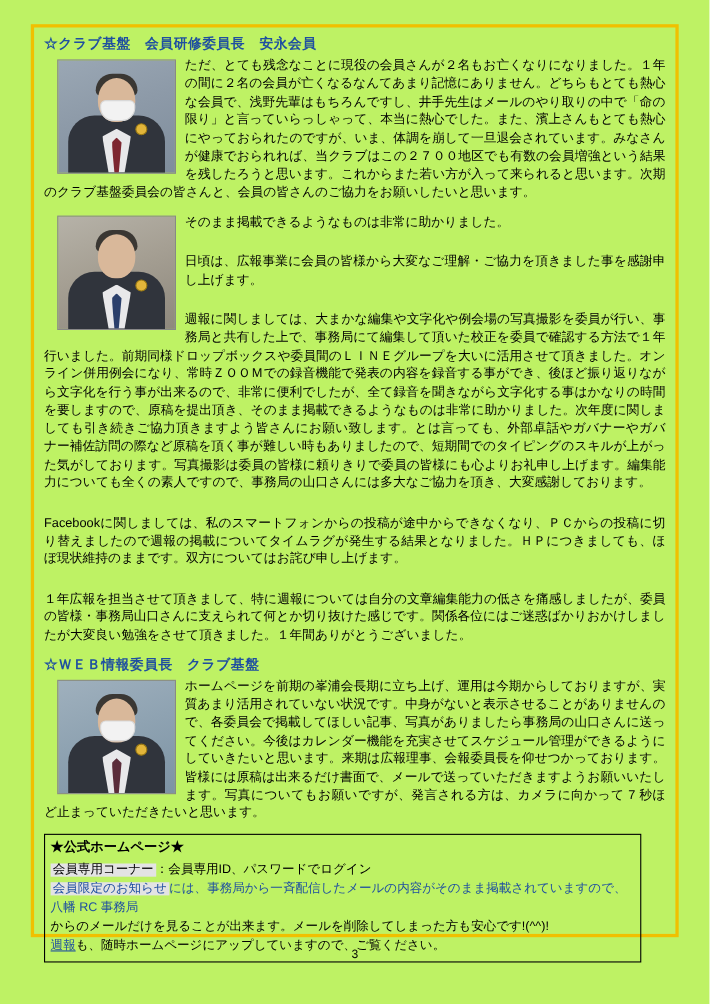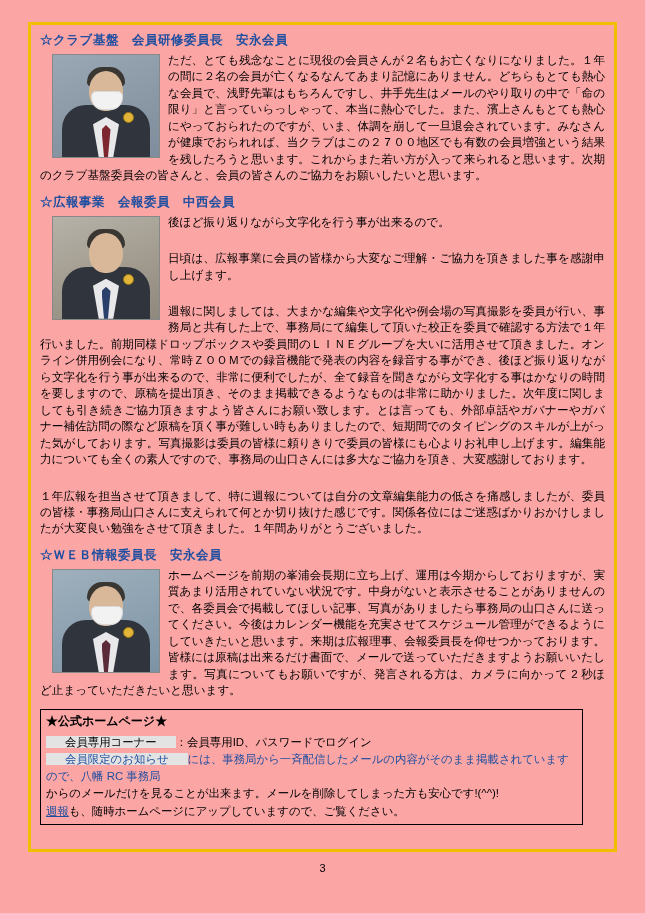--- a/index.html
+++ b/index.html
@@ -12,21 +12,21 @@
     height: 913px;
     font-family: "Liberation Sans", sans-serif;
     color: #000000;
     position: relative;
   }
   .page {
     position: relative;
     width: 645px;
     height: 913px;
     box-sizing: border-box;
-    background: #fca5a5;
+    background: #bef264;
   }
   .outer-border {
     position: absolute;
     left: 28px;
     top: 22px;
     width: 589px;
     height: 830px;
     border: 3px solid #f0c000;
     box-sizing: border-box;
   }
@@ -172,21 +172,21 @@
     color: #000;
     margin-bottom: 4px;
   }
   .hp-row {
     font-size: 11.4px;
     line-height: 1.45;
     margin-bottom: 1px;
   }
   .hl {
     background: #e3e3e3;
-    padding: 0 19px;
+    padding: 0 2px;
   }
   .blue {
     color: #1f4fa0;
   }
   .blue-u {
     color: #1f4fa0;
     text-decoration: underline;
   }
   .page-num {
     position: absolute;
@@ -219,56 +219,54 @@
           <div class="ph-hair"></div>
           <div class="ph-head"></div>
           <div class="ph-mask"></div>
           <div class="ph-badge" style="left:70px;bottom:34px;"></div>
         </div>
         <p class="para">ただ、とても残念なことに現役の会員さんが２名もお亡くなりになりました。１年の間に２名の会員が亡くなるなんてあまり記憶にありません。どちらもとても熱心な会員で、浅野先輩はもちろんですし、井手先生はメールのやり取りの中で「命の限り」と言っていらっしゃって、本当に熱心でした。また、濱上さんもとても熱心にやっておられたのですが、いま、体調を崩して一旦退会されています。みなさんが健康でおられれば、当クラブはこの２７００地区でも有数の会員増強という結果を残したろうと思います。これからまた若い方が入って来られると思います。次期のクラブ基盤委員会の皆さんと、会員の皆さんのご協力をお願いしたいと思います。</p>
       </div>
     </div>
 
     <div class="section">
-      <div class="sec-title">
-        <span>☆</span><span>広報事業　会報委員　中西会員</span>
-      </div>
       <div class="body-block clearfix">
         <div class="photo p2">
           <div class="ph-bg"></div>
           <div class="ph-body"></div>
           <div class="ph-shirt"></div>
           <div class="ph-tie" style="background:#2b3f6b;"></div>
           <div class="ph-hair"></div>
           <div class="ph-head"></div>
           <div class="ph-badge" style="left:70px;bottom:34px;"></div>
         </div>
-        <p class="para">後ほど振り返りながら文字化を行う事が出来るので。</p>
+        <p class="para">そのまま掲載できるようなものは非常に助かりました。</p>
         <p class="para">日頃は、広報事業に会員の皆様から大変なご理解・ご協力を頂きました事を感謝申し上げます。</p>
         <p class="para">週報に関しましては、大まかな編集や文字化や例会場の写真撮影を委員が行い、事務局と共有した上で、事務局にて編集して頂いた校正を委員で確認する方法で１年行いました。前期同様ドロップボックスや委員間のＬＩＮＥグループを大いに活用させて頂きました。オンライン併用例会になり、常時ＺＯＯＭでの録音機能で発表の内容を録音する事ができ、後ほど振り返りながら文字化を行う事が出来るので、非常に便利でしたが、全て録音を聞きながら文字化する事はかなりの時間を要しますので、原稿を提出頂き、そのまま掲載できるようなものは非常に助かりました。次年度に関しましても引き続きご協力頂きますよう皆さんにお願い致します。とは言っても、外部卓話やガバナーやガバナー補佐訪問の際など原稿を頂く事が難しい時もありましたので、短期間でのタイピングのスキルが上がった気がしております。写真撮影は委員の皆様に頼りきりで委員の皆様にも心よりお礼申し上げます。編集能力についても全くの素人ですので、事務局の山口さんには多大なご協力を頂き、大変感謝しております。</p>
+        <p class="para after-photo">Facebookに関しましては、私のスマートフォンからの投稿が途中からできなくなり、ＰＣからの投稿に切り替えましたので週報の掲載についてタイムラグが発生する結果となりました。ＨＰにつきましても、ほぼ現状維持のままです。双方についてはお詫び申し上げます。</p>
         <p class="para">１年広報を担当させて頂きまして、特に週報については自分の文章編集能力の低さを痛感しましたが、委員の皆様・事務局山口さんに支えられて何とか切り抜けた感じです。関係各位にはご迷惑ばかりおかけしましたが大変良い勉強をさせて頂きました。１年間ありがとうございました。</p>
       </div>
     </div>
 
     <div class="section">
       <div class="sec-title">
-        <span>☆</span><span>ＷＥＢ情報委員長　安永会員</span>
+        <span>☆</span><span>ＷＥＢ情報委員長　クラブ基盤</span>
       </div>
       <div class="body-block clearfix">
         <div class="photo p3">
           <div class="ph-bg"></div>
           <div class="ph-body"></div>
           <div class="ph-shirt"></div>
           <div class="ph-tie" style="background:#5a2c3a;"></div>
           <div class="ph-hair"></div>
           <div class="ph-head"></div>
           <div class="ph-mask"></div>
           <div class="ph-badge" style="left:70px;bottom:34px;"></div>
         </div>
-        <p class="para">ホームページを前期の峯浦会長期に立ち上げ、運用は今期からしておりますが、実質あまり活用されていない状況です。中身がないと表示させることがありませんので、各委員会で掲載してほしい記事、写真がありましたら事務局の山口さんに送ってください。今後はカレンダー機能を充実させてスケジュール管理ができるようにしていきたいと思います。来期は広報理事、会報委員長を仰せつかっております。皆様には原稿は出来るだけ書面で、メールで送っていただきますようお願いいたします。写真についてもお願いですが、発言される方は、カメラに向かって 2 秒ほど止まっていただきたいと思います。</p>
+        <p class="para">ホームページを前期の峯浦会長期に立ち上げ、運用は今期からしておりますが、実質あまり活用されていない状況です。中身がないと表示させることがありませんので、各委員会で掲載してほしい記事、写真がありましたら事務局の山口さんに送ってください。今後はカレンダー機能を充実させてスケジュール管理ができるようにしていきたいと思います。来期は広報理事、会報委員長を仰せつかっております。皆様には原稿は出来るだけ書面で、メールで送っていただきますようお願いいたします。写真についてもお願いですが、発言される方は、カメラに向かって 7 秒ほど止まっていただきたいと思います。</p>
       </div>
     </div>
 
     <div class="hp-box">
       <div class="hp-title">★公式ホームページ★</div>
 
       <div class="hp-row">
         <span class="hl">会員専用コーナー</span><span>：会員専用ID、パスワードでログイン</span>
       </div>
 

